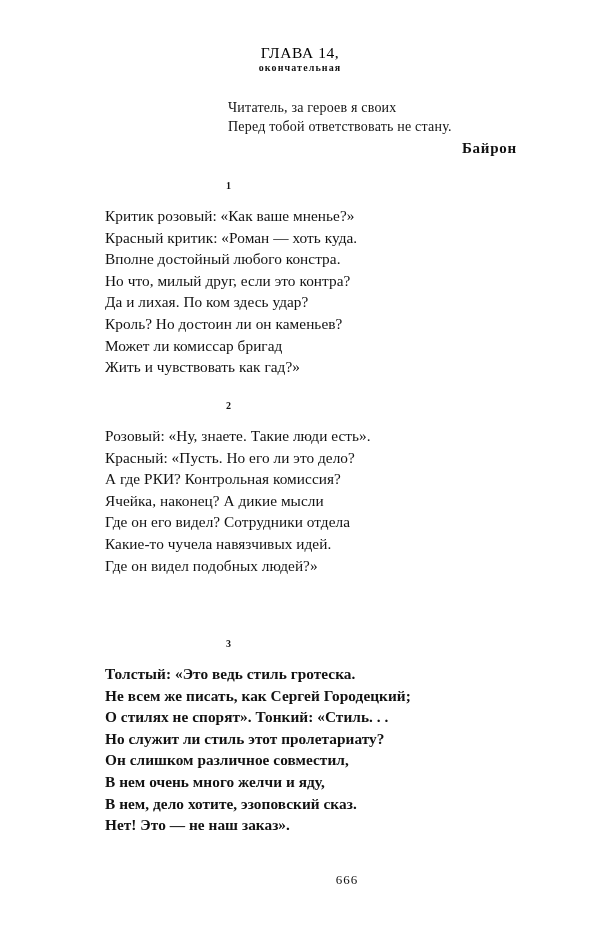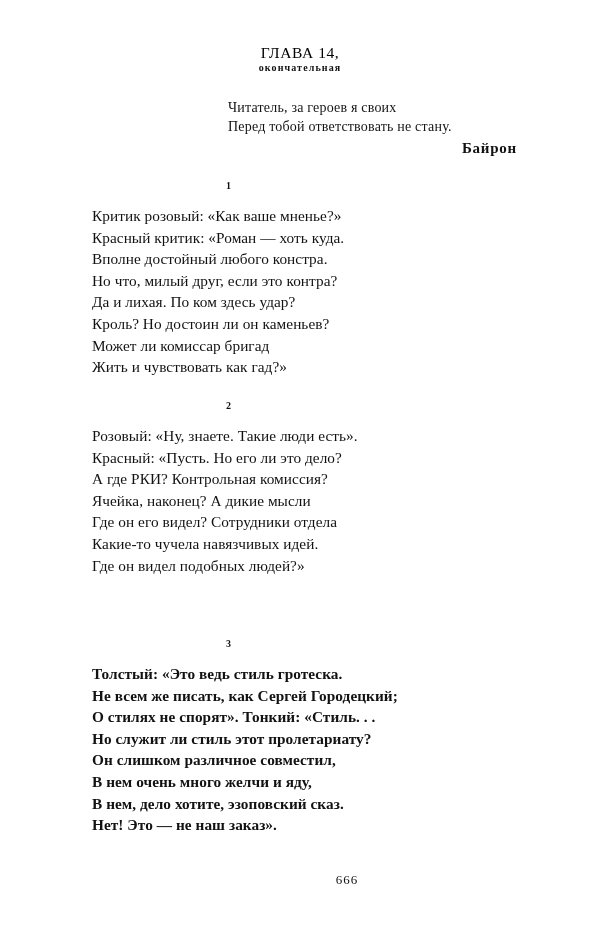--- a/index.html
+++ b/index.html
@@ -76,20 +76,21 @@
     left: 0;
     width: 440px;
     text-align: left;
     font-size: 10px;
     font-weight: bold;
     color: #111;
   }
   .stanza-num span { position: relative; left: 134px; }
   .lines {
     margin-top: 0;
+    margin-left: 13px;
   }
   .line {
     display: block;
     font-size: 15.3px;
     line-height: 21.6px;
     color: #121212;
     white-space: pre;
     letter-spacing: 0.05px;
   }
   .s1 { top: 180px; }

